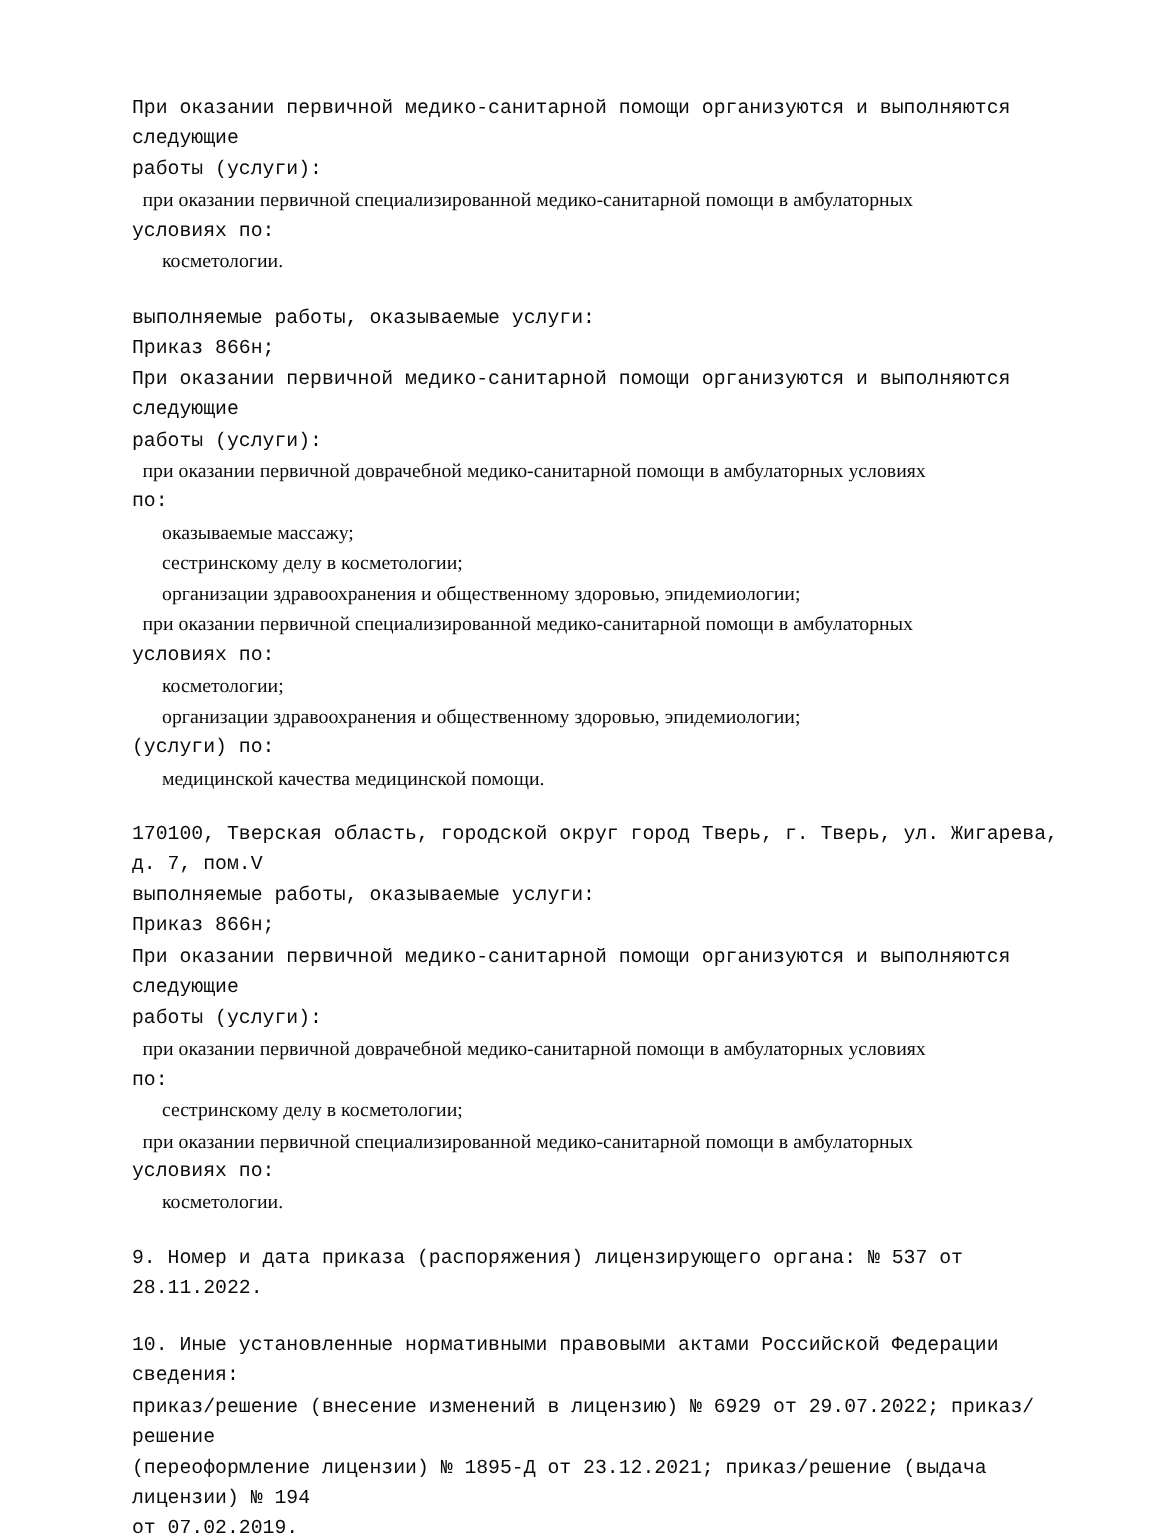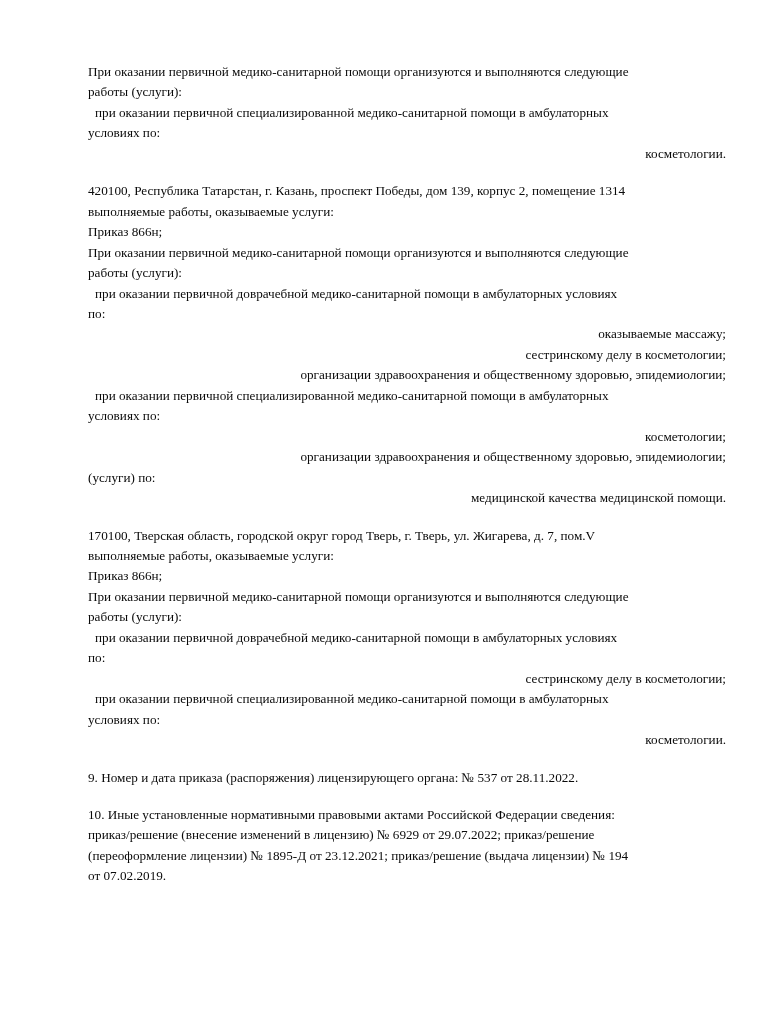--- a/index.html
+++ b/index.html
@@ -28,41 +28,40 @@
   }
   .block {
     margin-bottom: 17px;
   }
   .block:last-child {
     margin-bottom: 18px;
   }
   .line {
     white-space: pre-wrap;
   }
-  .ind-0 { padding-left: 0; }
+  .ind-0 { padding-left: 0; font-family: Liberation Mono, monospace; }
   .ind-1 { padding-left: 7px; }
-  .ind-2 { padding-left: 20px; text-align: right; }
+  .ind-2 { padding-left: 20px; }
   .para {
     text-indent: 0;
   }
 </style>
 </head>
 <body>
 
 <div class="page">
   <div class="doc-body" id="doc-body">
       <div class="block para">
         <div class="line ind-0">При оказании первичной медико-санитарной помощи организуются и выполняются следующие</div>
         <div class="line ind-0">работы (услуги):</div>
         <div class="line ind-1">при оказании первичной специализированной медико-санитарной помощи в амбулаторных</div>
         <div class="line ind-0">условиях по:</div>
         <div class="line ind-2">косметологии.</div>
       </div>
       <div class="block para">
-        <div class="line ind-0">420100, Республика Татарстан, г. Казань, проспект Победы, дом 139, корпус 2, помещение 1314</div>
         <div class="line ind-0">выполняемые работы, оказываемые услуги:</div>
         <div class="line ind-0">Приказ 866н;</div>
         <div class="line ind-0">При оказании первичной медико-санитарной помощи организуются и выполняются следующие</div>
         <div class="line ind-0">работы (услуги):</div>
         <div class="line ind-1">при оказании первичной доврачебной медико-санитарной помощи в амбулаторных условиях</div>
         <div class="line ind-0">по:</div>
         <div class="line ind-2">оказываемые массажу;</div>
         <div class="line ind-2">сестринскому делу в косметологии;</div>
         <div class="line ind-2">организации здравоохранения и общественному здоровью, эпидемиологии;</div>
         <div class="line ind-1">при оказании первичной специализированной медико-санитарной помощи в амбулаторных</div>

